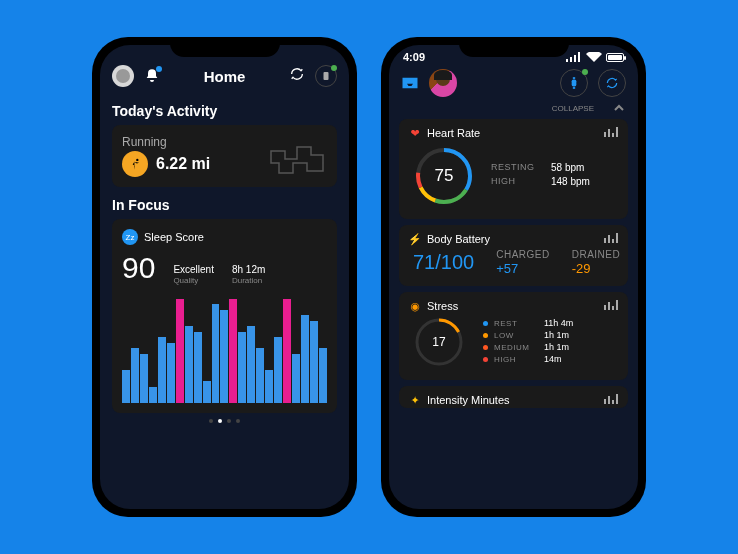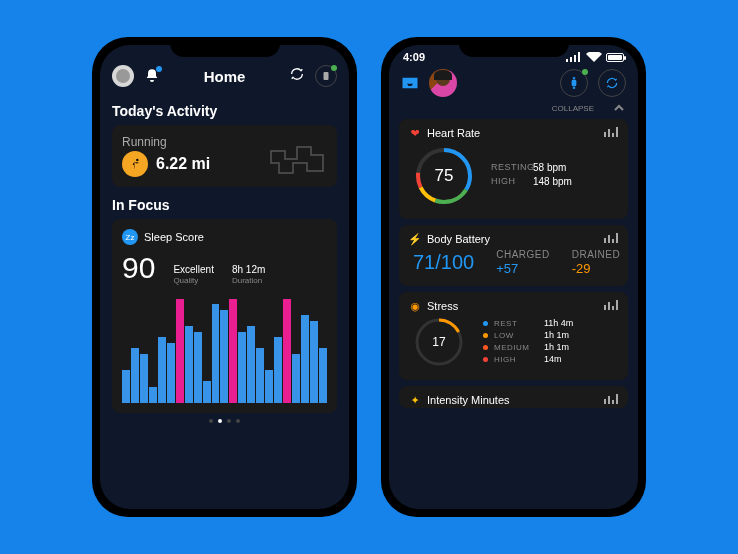--- a/index.html
+++ b/index.html
@@ -121,21 +121,21 @@
   .cardB-hdr { display:flex;align-items:center;gap:6px;font-size:11px;font-weight:500; }
   .hdr-ico { width:12px;height:12px;display:flex;align-items:center;justify-content:center; }
   .chart-ico { margin-left:auto; }
   .chart-ico svg { width:14px;height:10px;fill:#aaa; }
 
   .hr-body { display:flex;align-items:center;gap:16px;padding:6px 4px 4px 4px; }
   .gauge { width:62px;height:62px;position:relative; }
   .gauge svg { width:62px;height:62px;transform:rotate(-90deg); }
   .gauge-val { position:absolute;inset:0;display:flex;align-items:center;justify-content:center;font-size:17px; }
   .hr-table { font-size:9px; }
-  .hr-table .row { display:flex;margin-bottom:3px; }
+  .hr-table .row { display:flex;gap:18px;margin-bottom:3px; }
   .hr-table .lbl { color:#888;width:42px;letter-spacing:0.5px; }
   .hr-table .val { color:#fff;font-size:10px;font-weight:500; }
 
   .bb-body { display:flex;align-items:center;gap:22px;padding:4px 4px 2px 4px; }
   .bb-val { font-size:20px;color:#2196f3;font-weight:300; }
   .bb-col { font-size:9px; }
   .bb-col .lbl { color:#888;letter-spacing:0.5px;font-size:10px; }
   .bb-col .v { font-size:13px;margin-top:1px; }
   .bb-col .v.up { color:#2196f3; }
   .bb-col .v.dn { color:#ff9800; }

